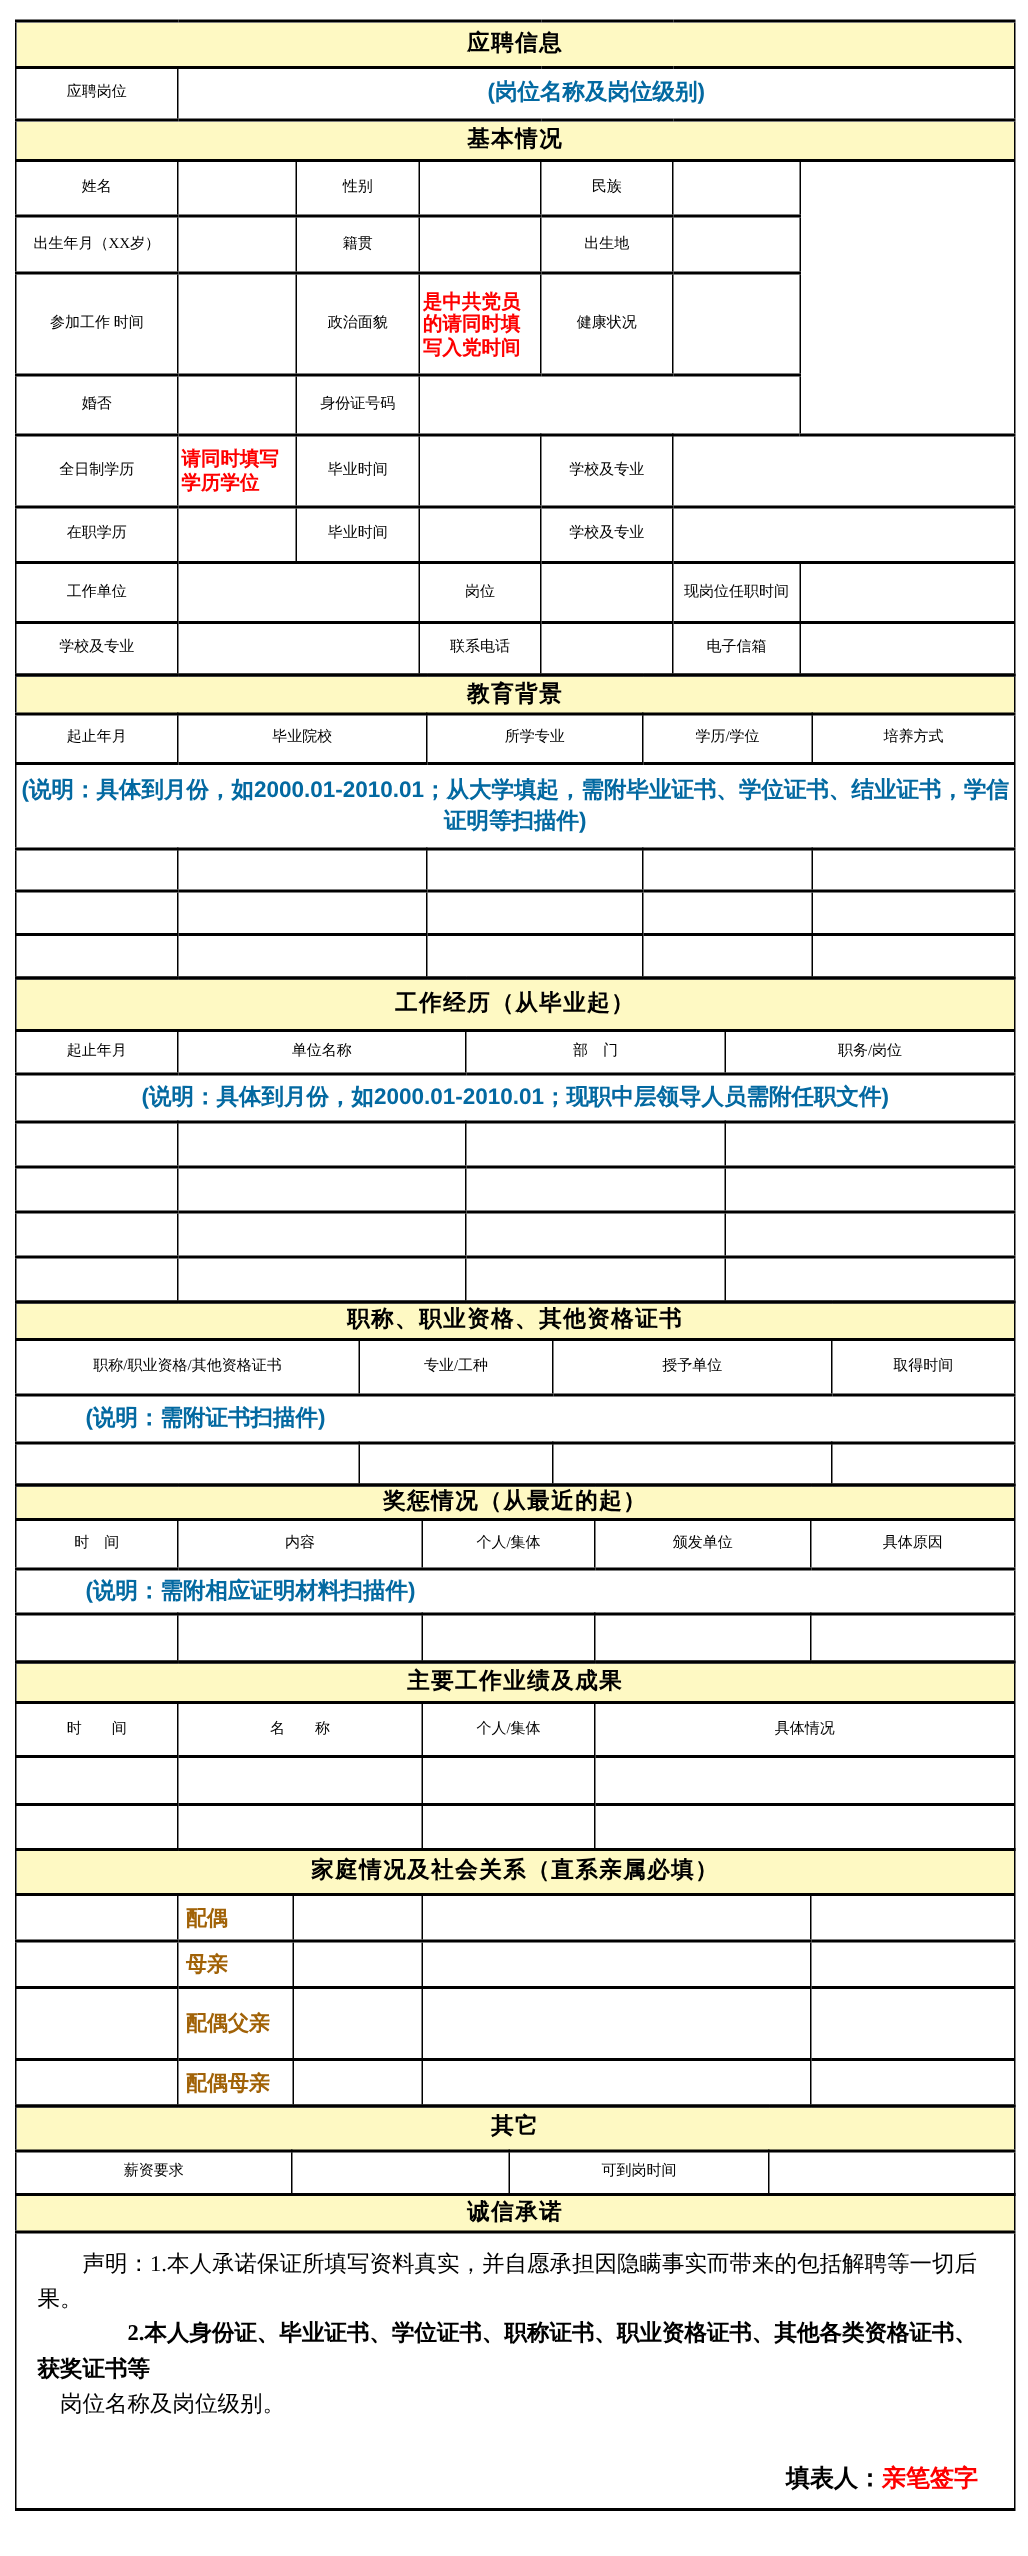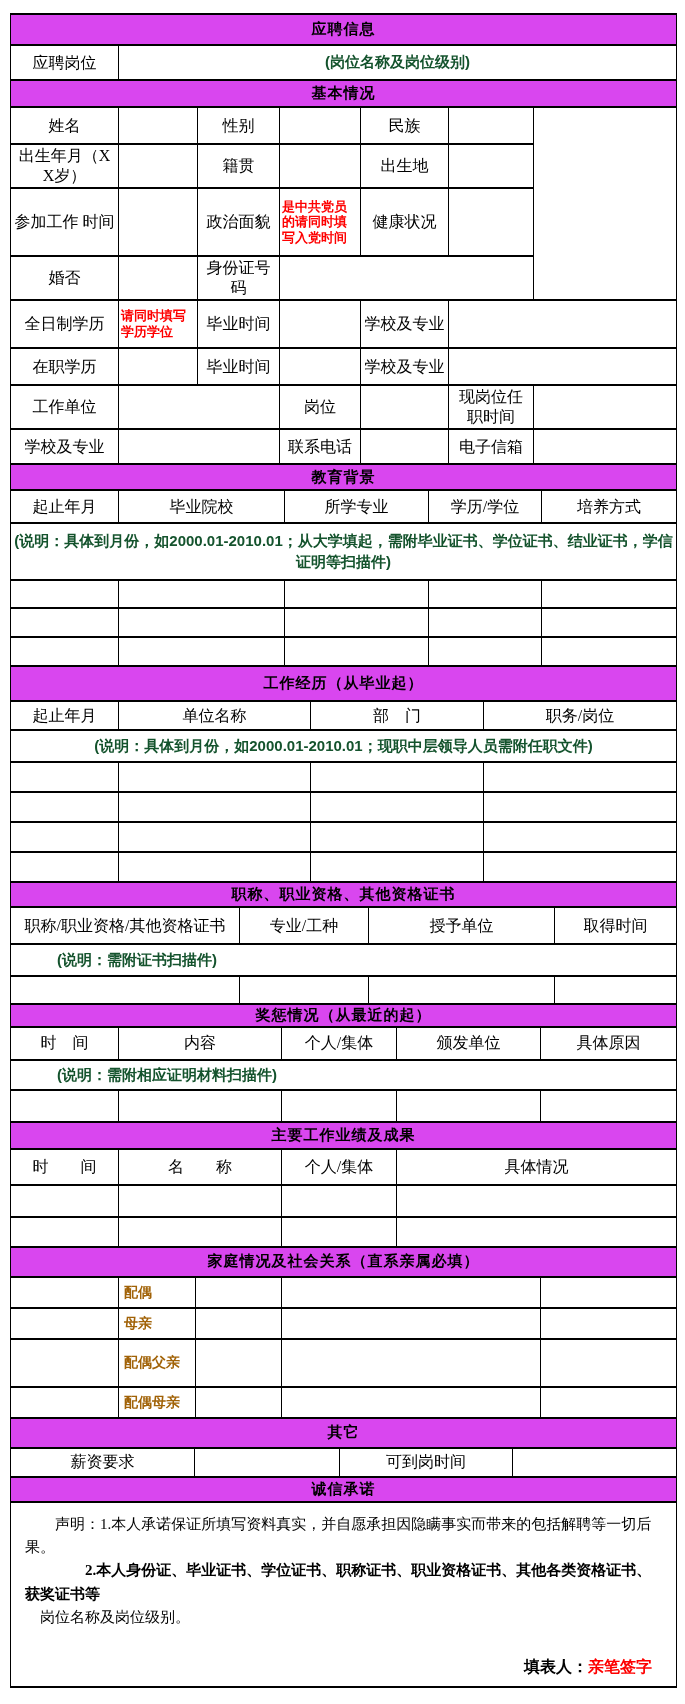--- a/index.html
+++ b/index.html
@@ -11,28 +11,28 @@
   table{
     border-collapse:collapse;table-layout:fixed;width:666px;margin-left:10px;
   }
   table + table{margin-top:-2px;}
   td{
     border:1px solid #000;border-top-width:2px;border-bottom-width:2px;
     padding:1px 3px;text-align:center;vertical-align:middle;
     font-size:14px;line-height:1.25;overflow:hidden;word-break:break-all;
   }
   td.sec{
-    background:#d946ef;
+    background:#fef9c3;
     font-family:"Liberation Sans","DejaVu Sans",sans-serif;
     font-weight:bold;font-size:15px;letter-spacing:1px;
   }
-  .lab{font-size:16px;}
+  .lab{font-size:10px;}
   .red{color:#fe0000;}
   .bignote{
-    color:#14532d;font-family:"Liberation Sans","DejaVu Sans",sans-serif;
+    color:#0369a1;font-family:"Liberation Sans","DejaVu Sans",sans-serif;
     font-weight:bold;font-size:15px;line-height:1.35;word-break:normal;
   }
   .note-left{text-align:left;padding-left:46px;}
   .hint{
     color:#fe0000;font-family:"Liberation Sans","DejaVu Sans",sans-serif;
     font-weight:bold;font-size:13px;text-align:left;line-height:1.2;padding:0 2px;
   }
   .rel{
     color:#a16207;font-family:"Liberation Sans","DejaVu Sans",sans-serif;
     font-weight:bold;font-size:14px;text-align:left;padding-left:5px;word-break:keep-all;

